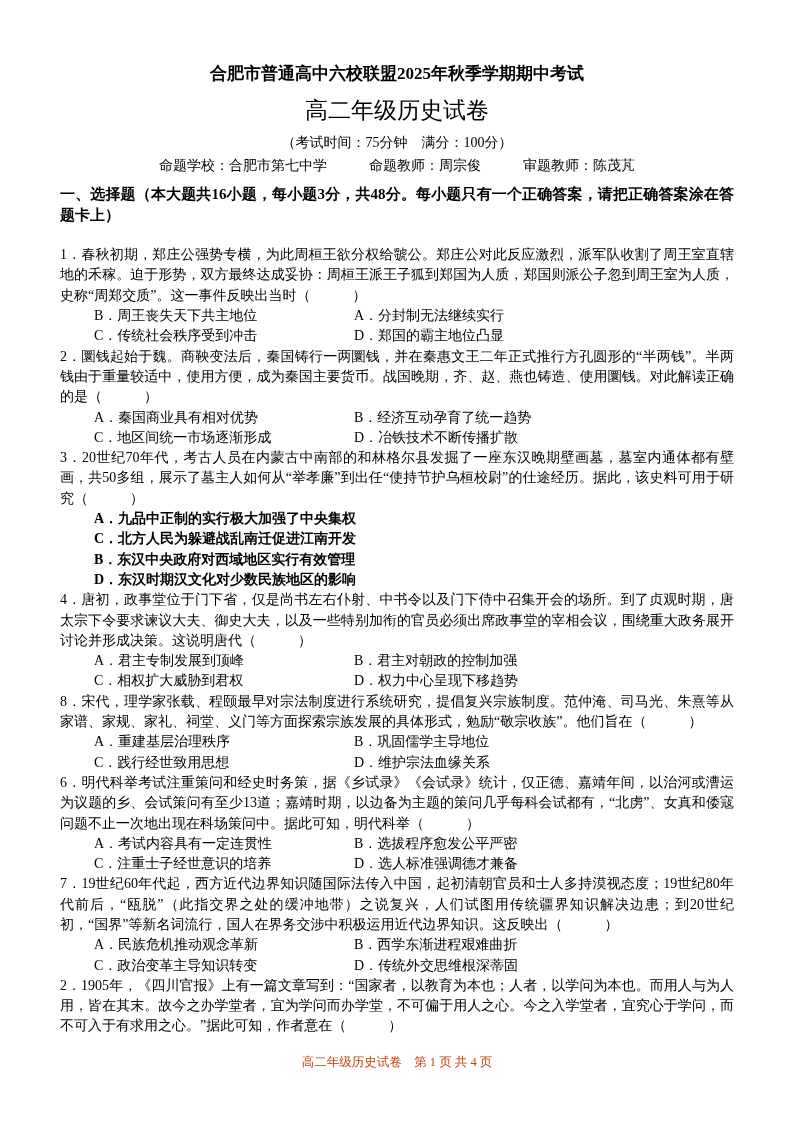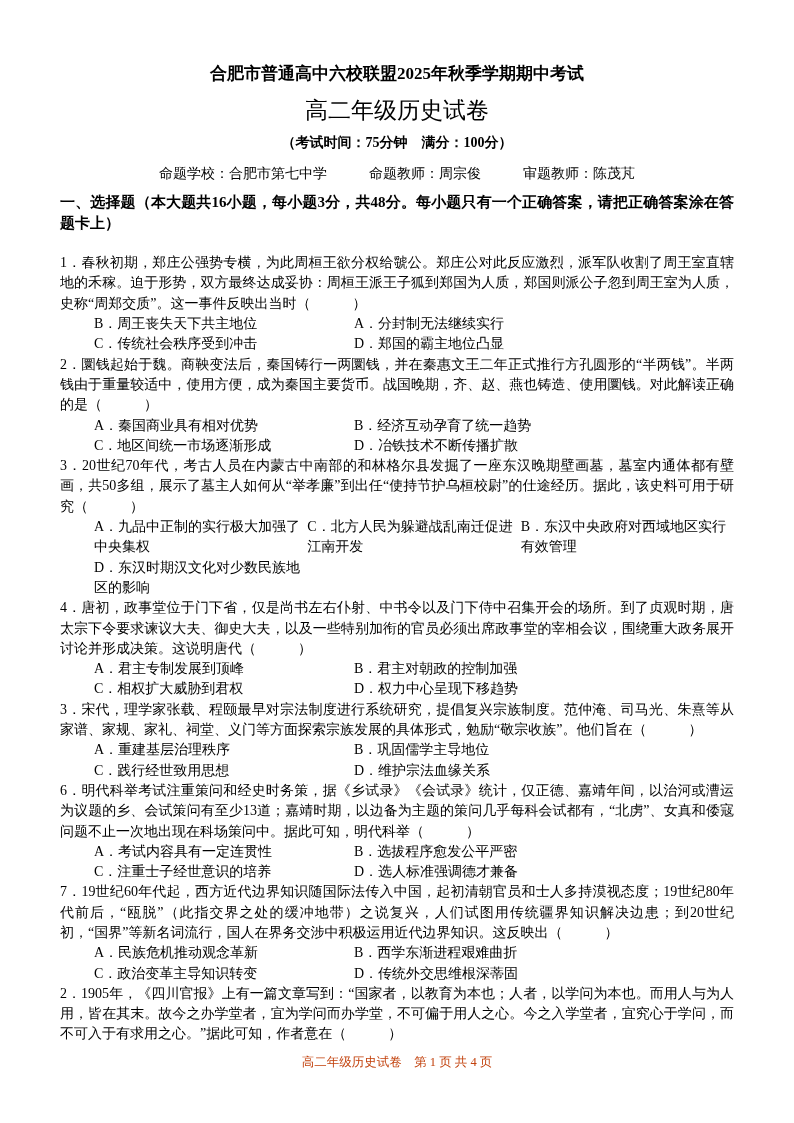--- a/index.html
+++ b/index.html
@@ -26,22 +26,21 @@
     text-align: center;
     font-weight: normal;
     font-size: 23px;
     line-height: 1.3;
     margin-bottom: 6px;
   }
   .info {
     text-align: center;
     font-size: 14px;
     line-height: 1.5;
-    margin-bottom: 10px;
-    font-weight: bold;
+    margin-bottom: 2px;
   }
   .meta {
     text-align: center;
     font-size: 14px;
     line-height: 1.5;
     margin-bottom: 8px;
   }
   .section-heading {
     font-weight: bold;
     font-size: 15px;
@@ -55,21 +54,22 @@
   }
   .stem {
     text-align: justify;
   }
   .options {
     padding-left: 34px;
     display: grid;
     grid-template-columns: 260px 1fr;
   }
   .options.single {
-    grid-template-columns: 1fr 1fr 1fr;
+    grid-template-columns: 1fr;
+    font-weight: bold;
   }
   .opt {
     display: block;
   }
   .footer {
     position: absolute;
     left: 0;
     bottom: 52px;
     width: 100%;
     text-align: center;
@@ -123,21 +123,21 @@
     <div class="stem">4．唐初，政事堂位于门下省，仅是尚书左右仆射、中书令以及门下侍中召集开会的场所。到了贞观时期，唐太宗下令要求谏议大夫、御史大夫，以及一些特别加衔的官员必须出席政事堂的宰相会议，围绕重大政务展开讨论并形成决策。这说明唐代（　　　）</div>
     <div class="options">
       <span class="opt">A．君主专制发展到顶峰</span>
       <span class="opt">B．君主对朝政的控制加强</span>
       <span class="opt">C．相权扩大威胁到君权</span>
       <span class="opt">D．权力中心呈现下移趋势</span>
     </div>
   </div>
 
   <div class="question">
-    <div class="stem">3．宋代，理学家张载、程颐最早对宗法制度进行系统研究，提倡复兴宗族制度。范仲淹、司马光、朱熹等从家谱、家规、家礼、祠堂、义门等方面探索宗族发展的具体形式，勉励“敬宗收族”。他们旨在（　　　）</div>
+    <div class="stem">8．宋代，理学家张载、程颐最早对宗法制度进行系统研究，提倡复兴宗族制度。范仲淹、司马光、朱熹等从家谱、家规、家礼、祠堂、义门等方面探索宗族发展的具体形式，勉励“敬宗收族”。他们旨在（　　　）</div>
     <div class="options">
       <span class="opt">A．重建基层治理秩序</span>
       <span class="opt">B．巩固儒学主导地位</span>
       <span class="opt">C．践行经世致用思想</span>
       <span class="opt">D．维护宗法血缘关系</span>
     </div>
   </div>
 
   <div class="question">
     <div class="stem">6．明代科举考试注重策问和经史时务策，据《乡试录》《会试录》统计，仅正德、嘉靖年间，以治河或漕运为议题的乡、会试策问有至少13道；嘉靖时期，以边备为主题的策问几乎每科会试都有，“北虏”、女真和倭寇问题不止一次地出现在科场策问中。据此可知，明代科举（　　　）</div>

